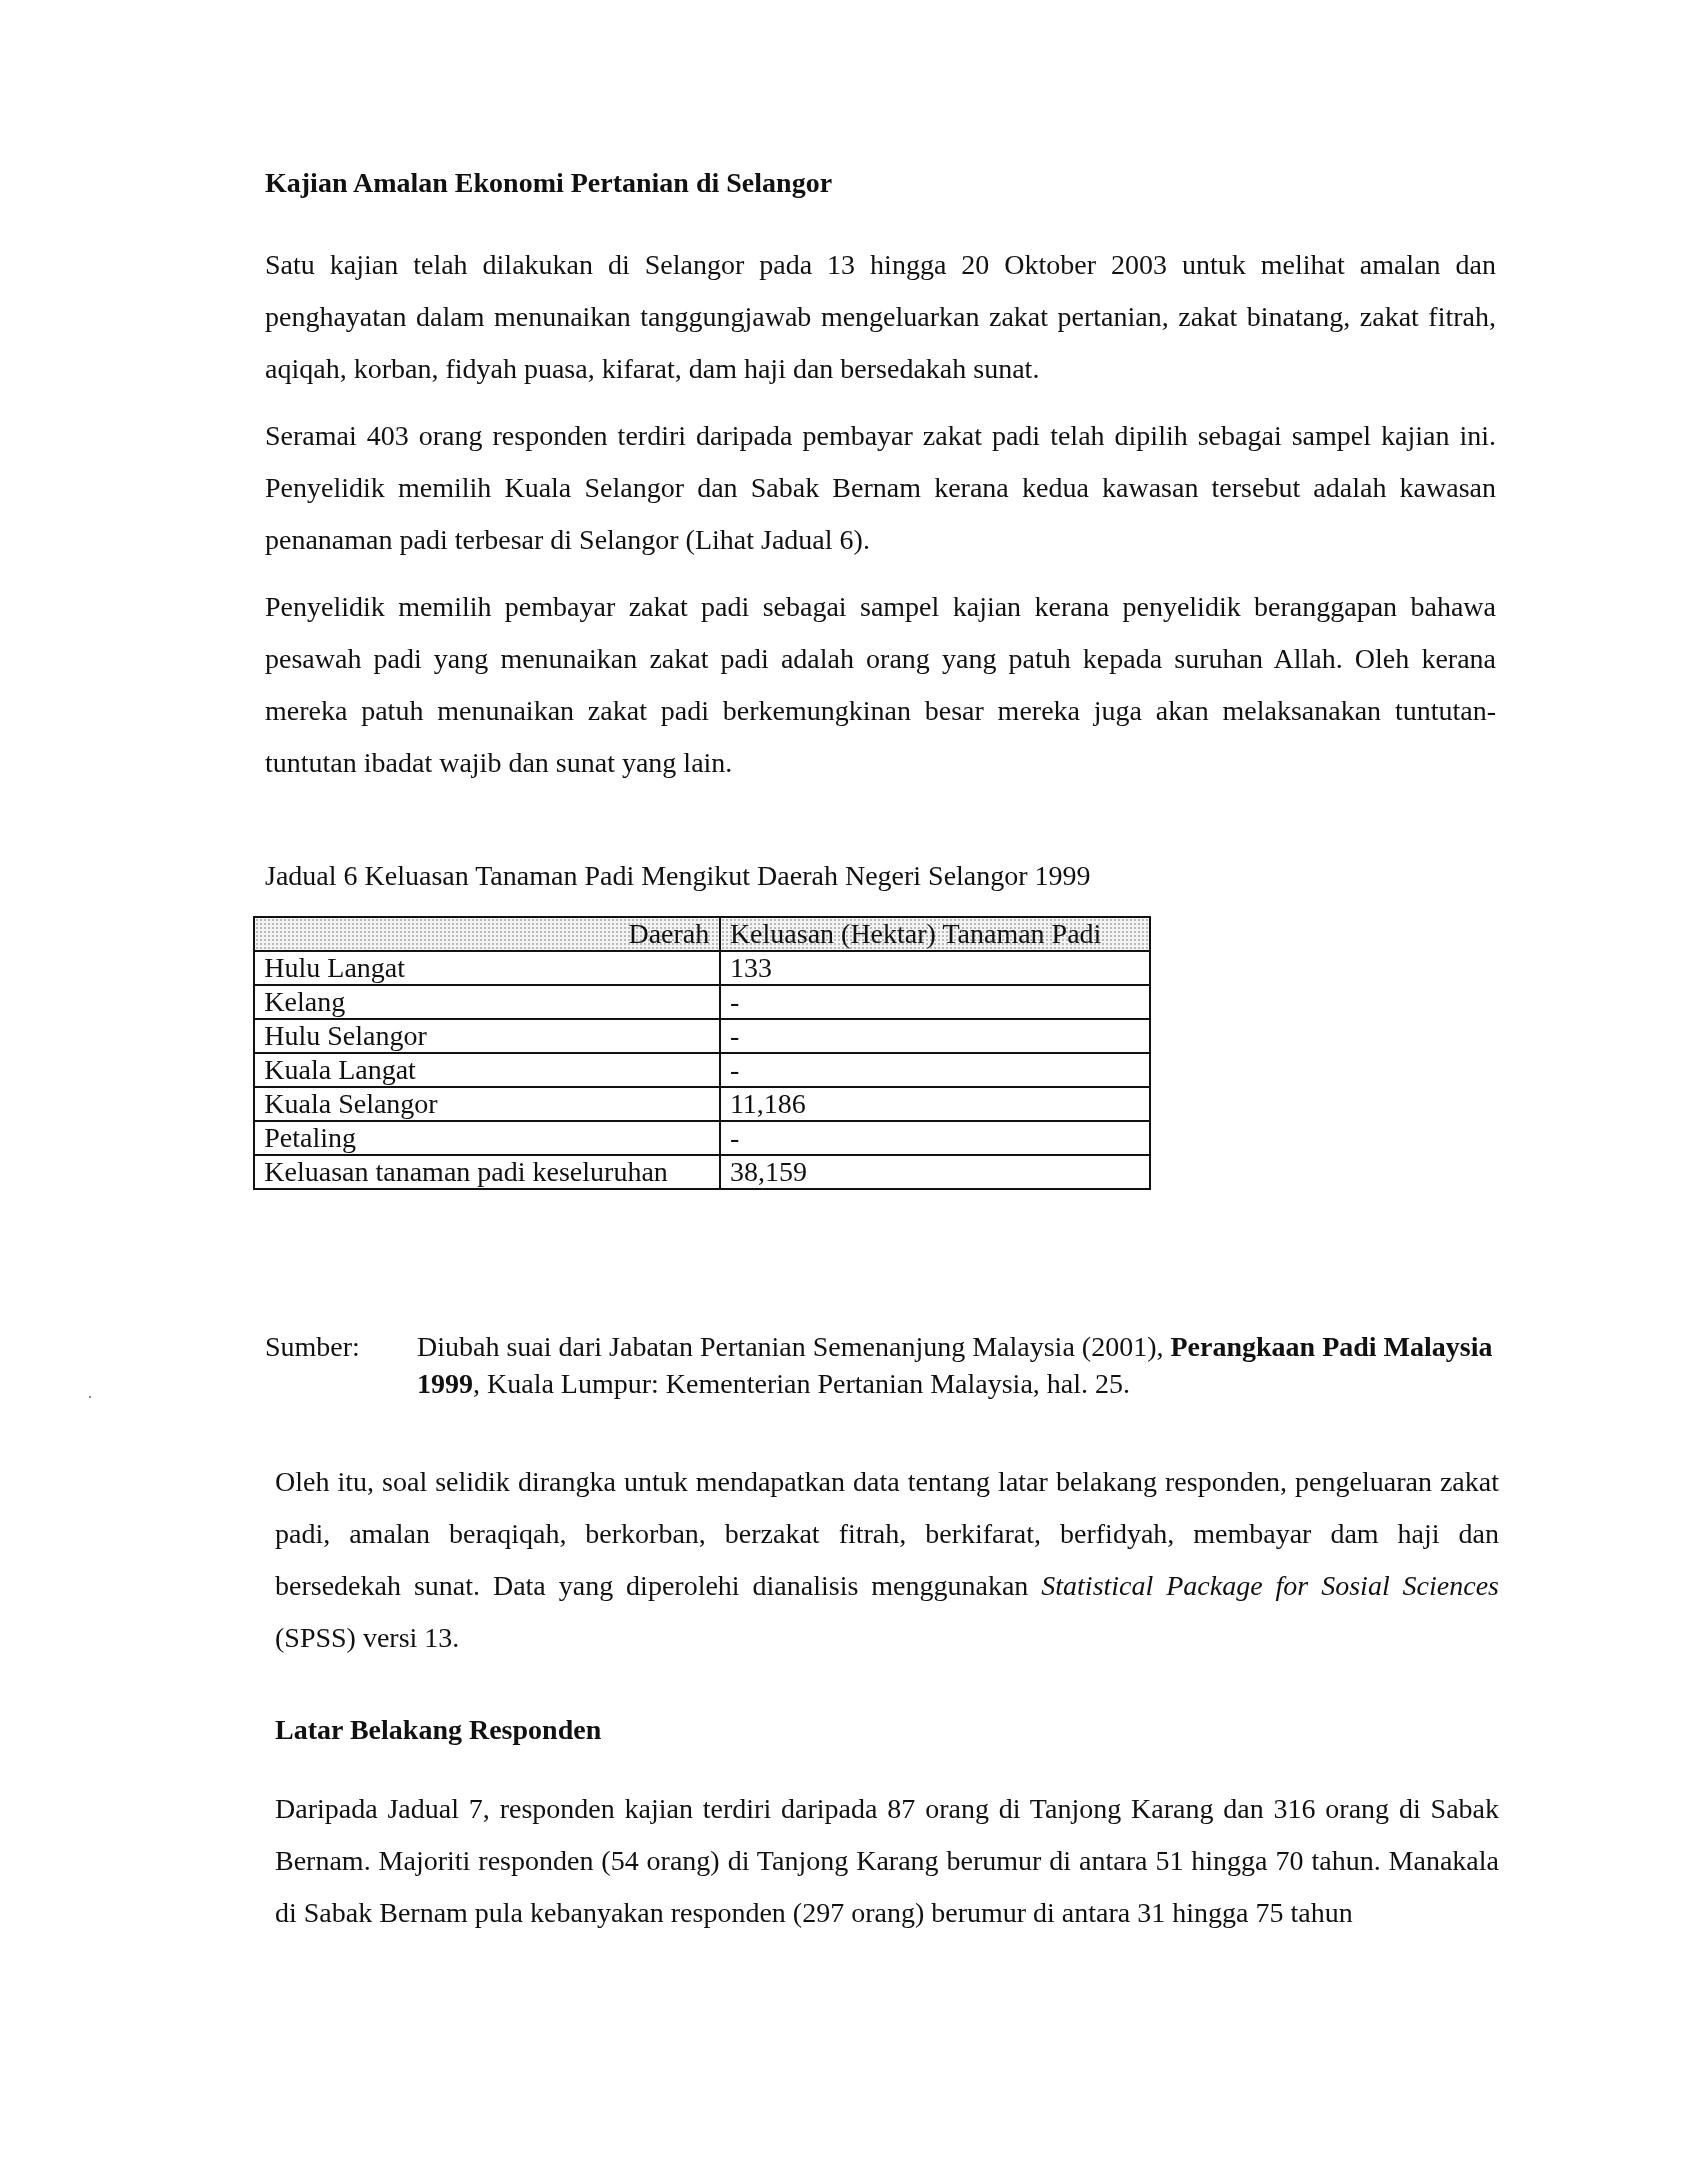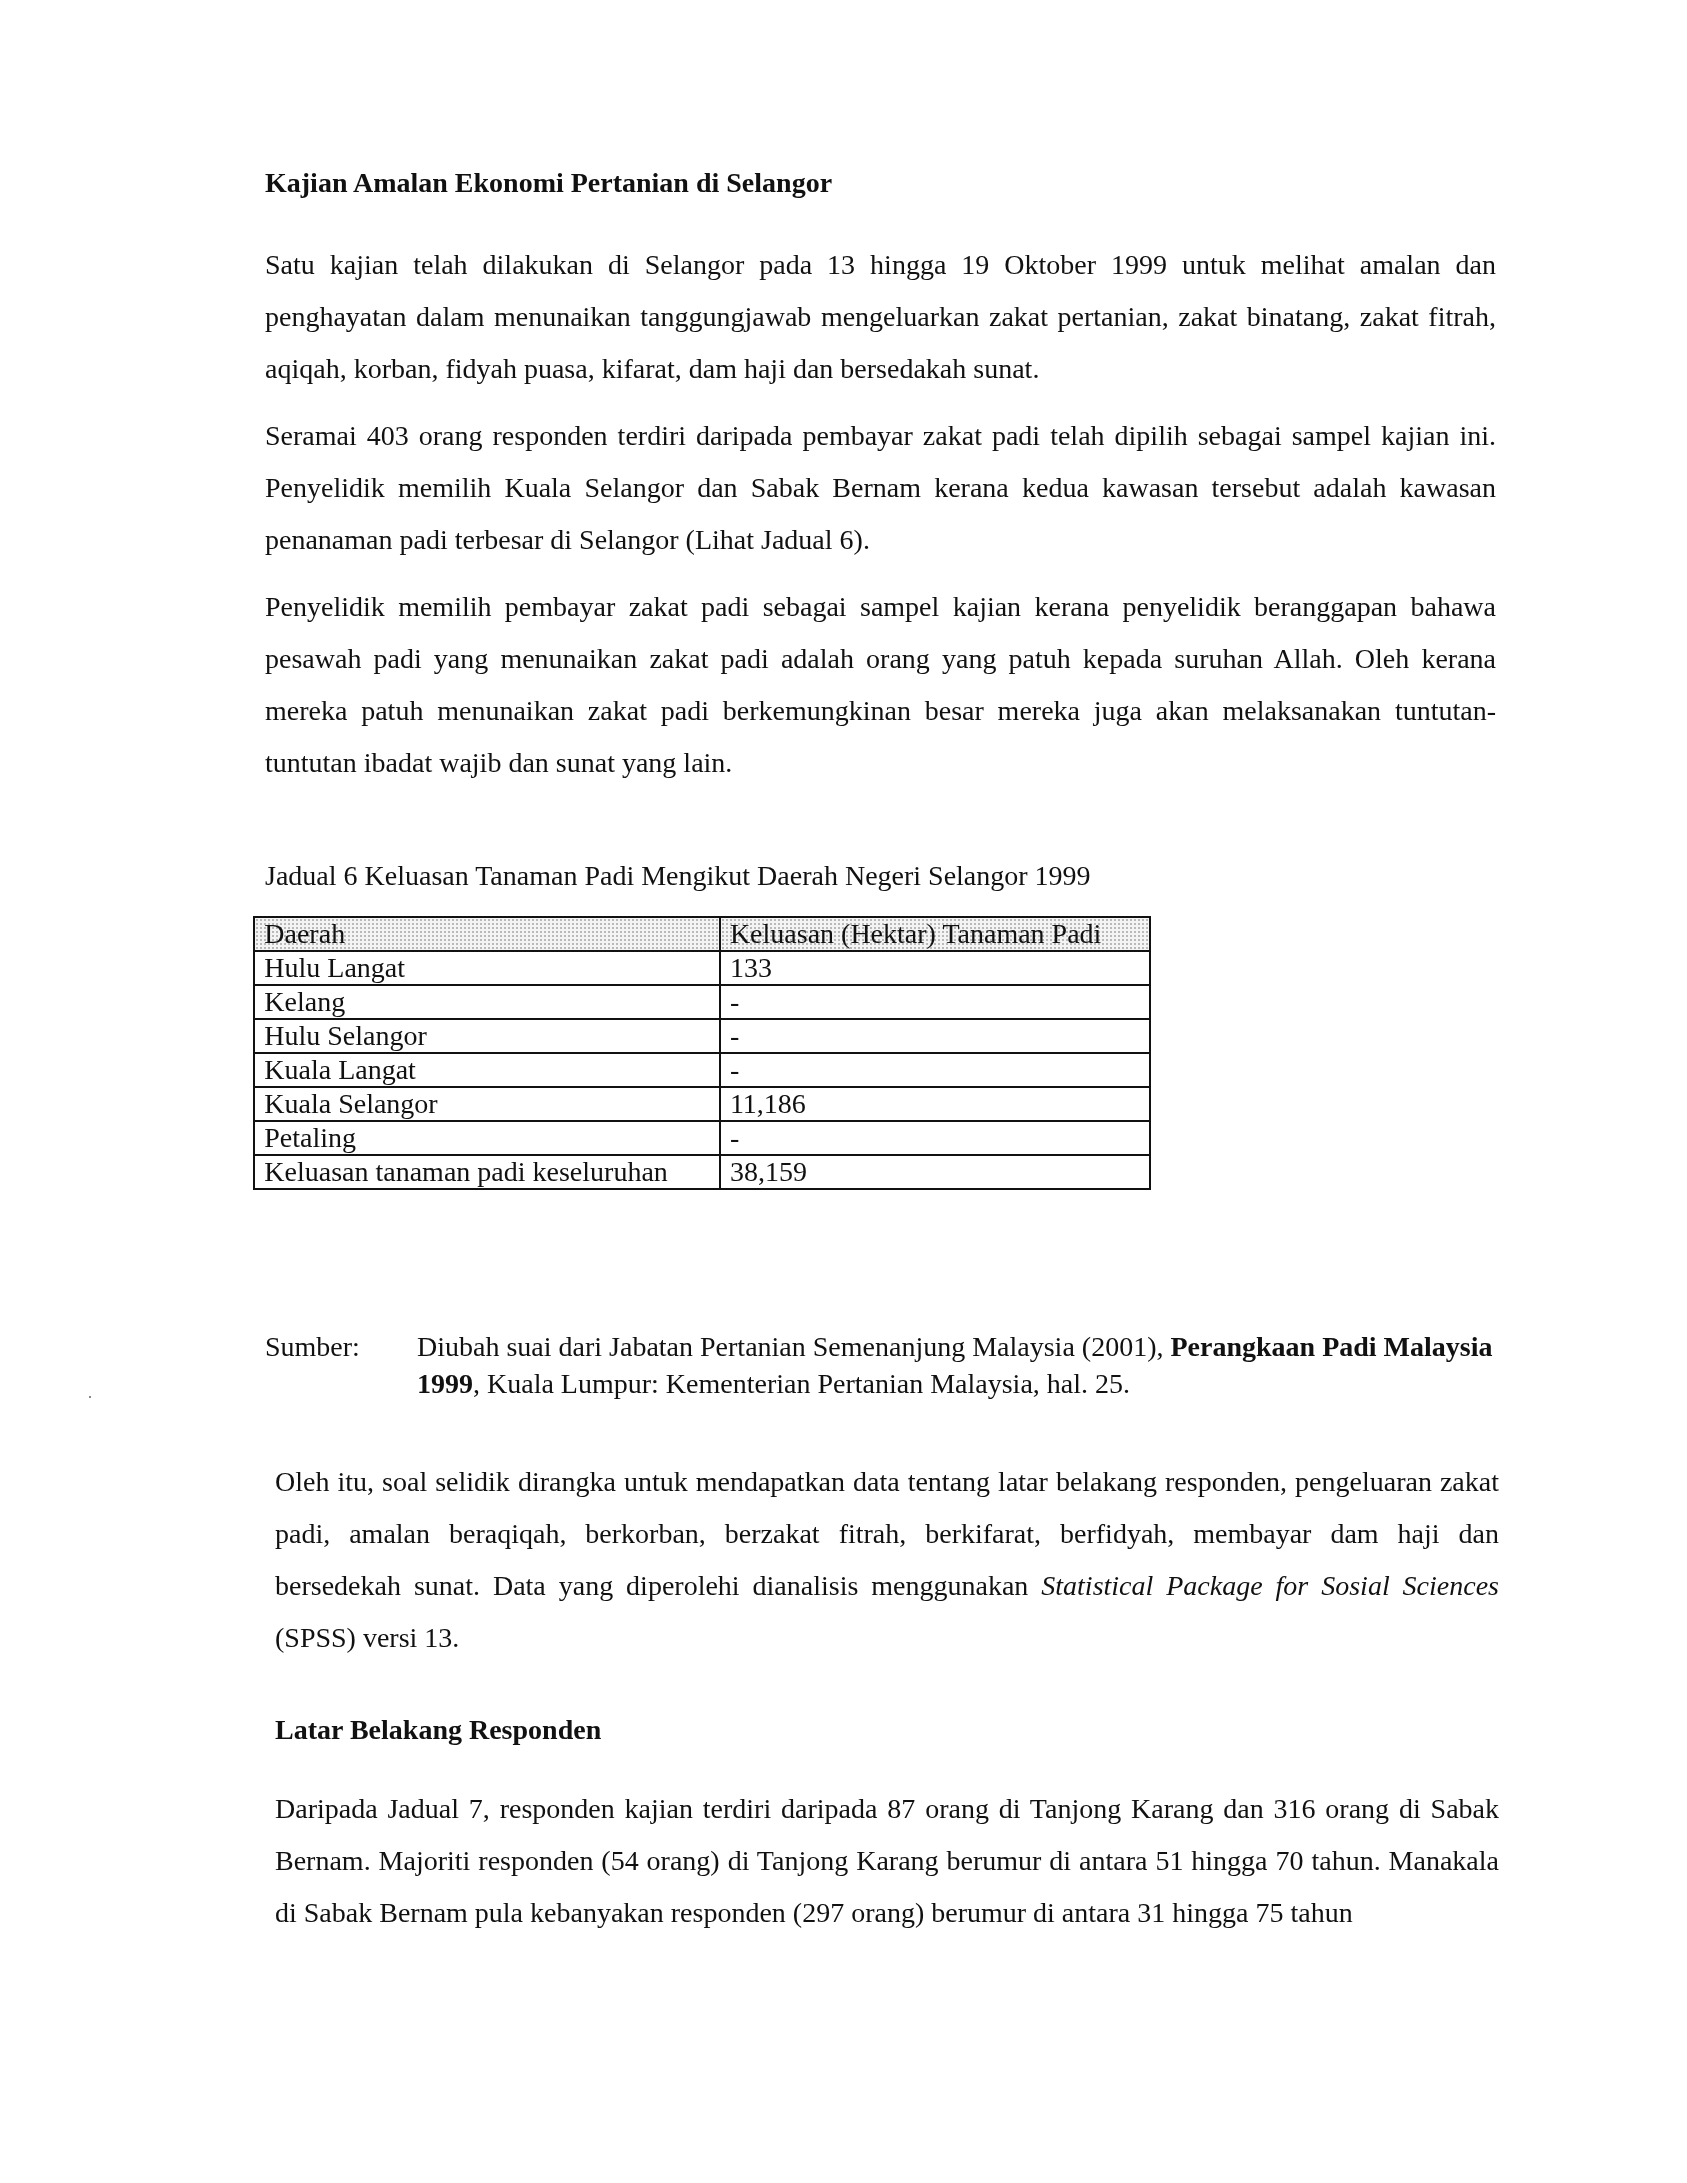--- a/index.html
+++ b/index.html
@@ -23,35 +23,35 @@
   }
   table.data td, table.data th {
     border: 2px solid #111; padding: 0 9.3px; height: 32px; line-height: 32px;
     text-align: left; font-weight: normal; white-space: nowrap;
   }
   table.data th {
     background-color: #f4f4f4;
     background-image: radial-gradient(#b5b5b5 0.7px, transparent 0.8px);
     background-size: 4px 4px;
   }
-  table.data th.c1 { text-align: left; width: 445px; }
+  table.data th.c1 { text-align: right; width: 445px; }
   .source {
     left: 265px; top: 1328px; font-size: 28px; line-height: 37px; width: 1244px;
   }
   .source .label { position: absolute; left: 0; top: 0; }
   .source .body { position: absolute; left: 152px; top: 0; width: 1092px; }
   .heading2 { left: 275px; top: 1714px; font-size: 28px; font-weight: bold; white-space: nowrap; text-align: center; }
   .mark { width: 2px; height: 2px; background: #888; }
 </style>
 </head>
 <body>
 
 <div class="abs title">Kajian Amalan Ekonomi  Pertanian di Selangor</div>
 
-<p class="abs para" style="top:239px;">Satu kajian telah dilakukan di Selangor pada 13 hingga 19 Oktober 1999 untuk melihat amalan dan penghayatan dalam menunaikan tanggungjawab mengeluarkan zakat pertanian, zakat binatang, zakat fitrah, aqiqah, korban, fidyah puasa, kifarat, dam haji dan bersedakah sunat.</p>
+<p class="abs para" style="top:239px;">Satu kajian telah dilakukan di Selangor pada 13 hingga 20 Oktober 2003 untuk melihat amalan dan penghayatan dalam menunaikan tanggungjawab mengeluarkan zakat pertanian, zakat binatang, zakat fitrah, aqiqah, korban, fidyah puasa, kifarat, dam haji dan bersedakah sunat.</p>
 <p class="abs para" style="top:410px;">Seramai 403 orang responden terdiri daripada pembayar zakat padi telah dipilih sebagai sampel kajian ini.  Penyelidik memilih Kuala Selangor dan Sabak Bernam kerana kedua kawasan tersebut adalah kawasan penanaman padi terbesar di Selangor (Lihat Jadual 6).</p>
 <p class="abs para" style="top:581px;">Penyelidik memilih pembayar zakat padi sebagai sampel kajian kerana penyelidik beranggapan bahawa pesawah padi yang menunaikan zakat padi adalah orang yang patuh kepada suruhan Allah. Oleh kerana mereka patuh menunaikan zakat padi berkemungkinan besar mereka juga akan melaksanakan tuntutan-tuntutan ibadat wajib dan sunat yang lain.</p>
 
 <div class="abs caption">Jadual 6 Keluasan  Tanaman Padi Mengikut Daerah Negeri Selangor 1999</div>
 
 <table class="data">
   <thead>
     <tr>
       <th class="c1">Daerah</th>
       <th>Keluasan (Hektar) Tanaman Padi</th>

